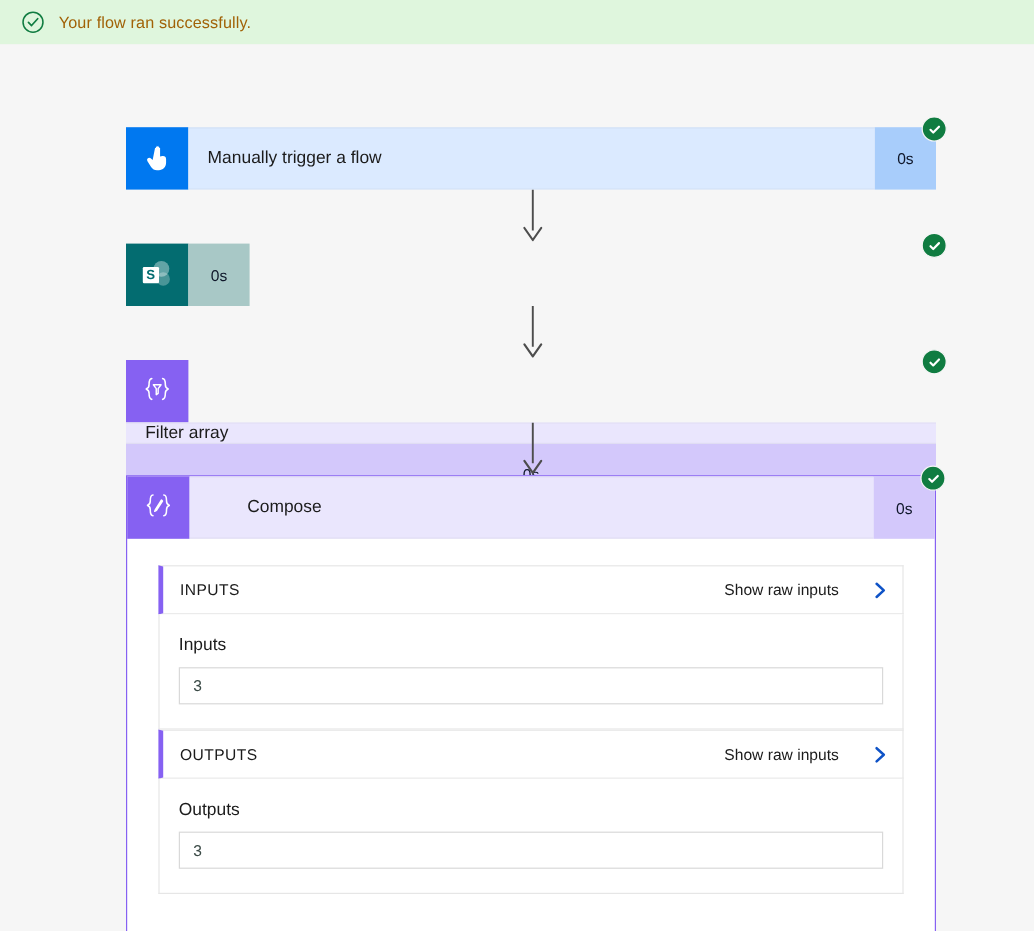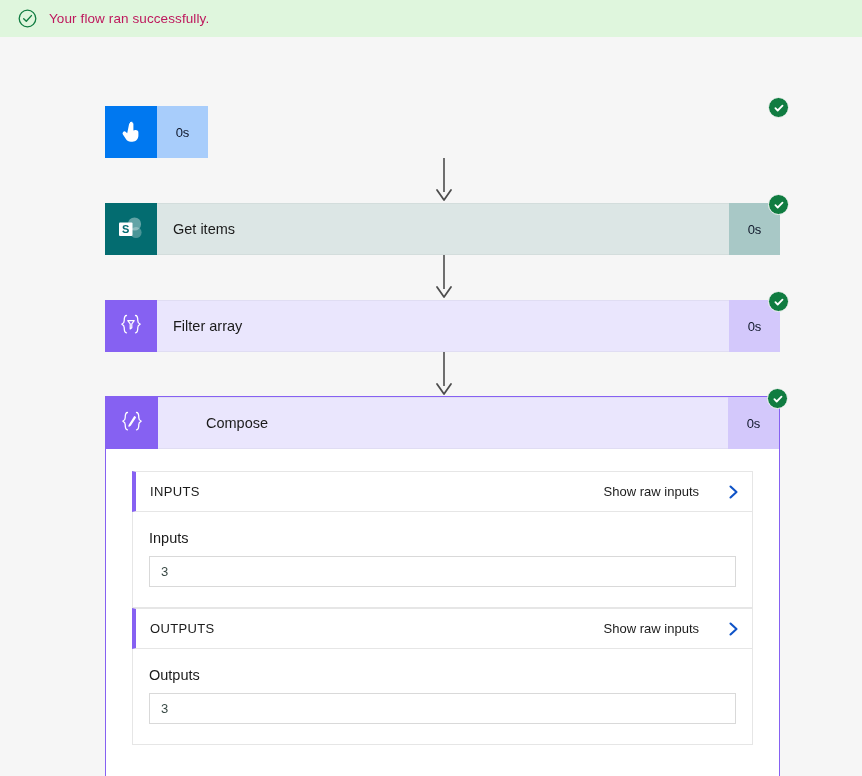--- a/index.html
+++ b/index.html
@@ -17,21 +17,21 @@
     height: 37px;
     background: #dff6dd;
     display: flex;
     align-items: center;
     padding-left: 18px;
     gap: 12px;
   }
   .banner-icon { width: 19px; height: 19px; flex: 0 0 auto; display: block; }
   .banner-text {
     font-size: 13.5px;
-    color: #be185d;
+    color: #a16207;
     letter-spacing: .1px;
   }
 
   
   .canvas {
     position: relative;
     height: 739px;
     background: #f6f6f6;
   }
 
@@ -188,20 +188,21 @@
 
 <div class="canvas">
 
   <div class="card c-trigger" style="top:69px;">
     <div class="card-icon">
       <svg width="28" height="28" viewBox="0 0 28 28">
         <path d="M12.2 5.4a2.1 2.1 0 0 1 4.2 0v7.1l1.9-.5a2.5 2.5 0 0 1 3.1 2.4v3.2c0 3.4-2.6 6.2-6 6.2h-1.6c-2 0-3.8-1-4.9-2.7l-3-4.7a1.9 1.9 0 0 1 2.7-2.6l1.6 1.5z" fill="#ffffff"></path>
         <path d="M12.2 5.4a2.1 2.1 0 0 1 4.2 0" fill="none" stroke="#0078f0" stroke-width="1"></path>
       </svg>
     </div>
+    <div class="card-body">Manually trigger a flow</div>
     <div class="card-dur">0s</div>
     <div class="status-badge">
       <svg width="12" height="12" viewBox="0 0 12 12">
         <path d="M2.4 6.2 L4.7 8.5 L9.5 3.6" fill="none" stroke="#ffffff" stroke-width="1.8" stroke-linecap="round" stroke-linejoin="round"></path>
       </svg>
     </div>
   </div>
 
   <div class="connector" style="top:121px;">
     <svg width="22" height="45" viewBox="0 0 22 45">
@@ -212,37 +213,36 @@
 
   <div class="card c-sp" style="top:166px;">
     <div class="card-icon">
       <svg width="30" height="28" viewBox="0 0 30 28">
         <circle cx="18.5" cy="9" r="6.6" fill="#ffffff" opacity=".38"></circle>
         <circle cx="20" cy="17.5" r="5.6" fill="#ffffff" opacity=".28"></circle>
         <rect x="3" y="7.5" width="13.5" height="13.5" rx="1" fill="#ffffff"></rect>
         <text x="9.6" y="17.6" font-family="'Liberation Sans',sans-serif" font-size="11" font-weight="bold" fill="#036c70" text-anchor="middle">S</text>
       </svg>
     </div>
-    <div class="card-body">Get items</div>
     <div class="card-dur">0s</div>
     <div class="status-badge">
       <svg width="12" height="12" viewBox="0 0 12 12">
         <path d="M2.4 6.2 L4.7 8.5 L9.5 3.6" fill="none" stroke="#ffffff" stroke-width="1.8" stroke-linecap="round" stroke-linejoin="round"></path>
       </svg>
     </div>
   </div>
 
   <div class="connector" style="top:218px;">
     <svg width="22" height="45" viewBox="0 0 22 45">
       <line x1="11" y1="0" x2="11" y2="34" stroke="#4d4d4d" stroke-width="1.6"></line>
       <path d="M4 32 L11 42 L18 32" fill="none" stroke="#4d4d4d" stroke-width="1.8" stroke-linecap="round" stroke-linejoin="round"></path>
     </svg>
   </div>
 
-  <div class="card c-filter" style="top:263px;">
+  <div class="card c-filter" style="top:263px;flex-direction:column;">
     <div class="card-icon">
       <svg width="30" height="26" viewBox="0 0 30 26">
         <path d="M10.5 2.5c-2.3 0-2.3 3.3-2.3 5.2 0 1.8-.7 2.8-2.2 3.3v.3c1.5.5 2.2 1.5 2.2 3.3 0 1.9 0 5.2 2.3 5.2" fill="none" stroke="#ffffff" stroke-width="1.3" stroke-linecap="round"></path>
         <path d="M19.5 2.5c2.3 0 2.3 3.3 2.3 5.2 0 1.8.7 2.8 2.2 3.3v.3c-1.5.5-2.2 1.5-2.2 3.3 0 1.9 0 5.2-2.3 5.2" fill="none" stroke="#ffffff" stroke-width="1.3" stroke-linecap="round"></path>
         <path d="M11.8 7.6h6.4l-2.4 3.2v4l-1.6 1.1v-5.1z" fill="none" stroke="#ffffff" stroke-width="1.2" stroke-linejoin="round"></path>
       </svg>
     </div>
     <div class="card-body">Filter array</div>
     <div class="card-dur">0s</div>
     <div class="status-badge">

